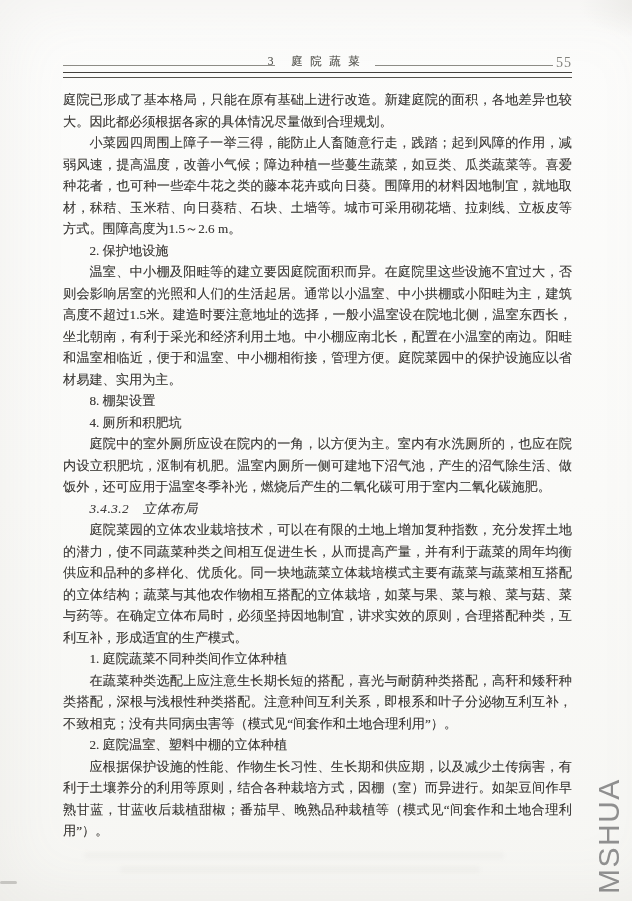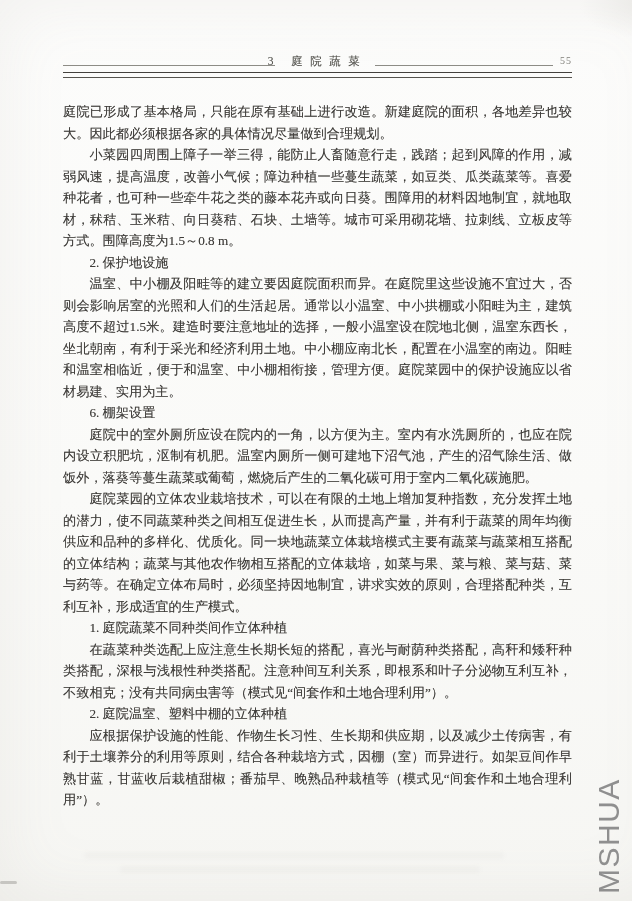--- a/index.html
+++ b/index.html
@@ -26,21 +26,21 @@
     left: 0; right: 0; top: 0;
     text-align: center;
     font-size: 11.5px;
     letter-spacing: 0.65em;
     color: #5a5954;
     text-shadow: 0 0 0.6px rgba(90,89,84,0.55);
   }
   .page-number {
     position: absolute;
     right: 0; top: 1px;
-    font-size: 10px;
+    font-size: 14px;
     color: #82817c;
     letter-spacing: 1px;
   }
   .header-rule {
     position: absolute;
     top: 11px; height: 1px;
     background: #8d8c86;
   }
   .header-rule.left  { left: 0;  width: 212px; }
   .header-rule.right { left: 312px; width: 178px; }
@@ -60,21 +60,21 @@
     font-size: 13.2px;
     line-height: 21.5px;
     text-align: justify;
     color: #3e3c39;
     text-shadow: 0 0 0.5px rgba(62,60,57,0.45);
   }
   .para, .num-heading, .section-heading {
     margin: 0;
     text-indent: 2em;
   }
-  .para.no-indent { text-indent: 0; margin-top: 12px; }
+  .para.no-indent { text-indent: 0; }
   .section-heading {
     font-style: italic;
     letter-spacing: 0.5px;
     color: #434140;
   }
 
   
   .watermark {
     position: absolute;
     left: 592px; top: 894px;
@@ -124,25 +124,27 @@
   <header class="page-header">
     <div class="header-rule left"></div>
     <div class="chapter-title">3 庭院蔬菜</div>
     <div class="header-rule right"></div>
     <div class="page-number">55</div>
     <div class="double-rule"></div>
   </header>
 
   <main class="page-body">
     <p class="para no-indent">庭院已形成了基本格局，只能在原有基础上进行改造。新建庭院的面积，各地差异也较大。因此都必须根据各家的具体情况尽量做到合理规划。</p>
-    <p class="para">小菜园四周围上障子一举三得，能防止人畜随意行走，践踏；起到风障的作用，减弱风速，提高温度，改善小气候；障边种植一些蔓生蔬菜，如豆类、瓜类蔬菜等。喜爱种花者，也可种一些牵牛花之类的藤本花卉或向日葵。围障用的材料因地制宜，就地取材，秫秸、玉米秸、向日葵秸、石块、土墙等。城市可采用砌花墙、拉刺线、立板皮等方式。围障高度为1.5～0.8 m。</p>
+    <p class="para">小菜园四周围上障子一举三得，能防止人畜随意行走，践踏；起到风障的作用，减弱风速，提高温度，改善小气候；障边种植一些蔓生蔬菜，如豆类、瓜类蔬菜等。喜爱种花者，也可种一些牵牛花之类的藤本花卉或向日葵。围障用的材料因地制宜，就地取材，秫秸、玉米秸、向日葵秸、石块、土墙等。城市可采用砌花墙、拉刺线、立板皮等方式。围障高度为1.5～2.6 m。</p>
     <p class="num-heading">2. 保护地设施</p>
     <p class="para">温室、中小棚及阳畦等的建立要因庭院面积而异。在庭院里这些设施不宜过大，否则会影响居室的光照和人们的生活起居。通常以小温室、中小拱棚或小阳畦为主，建筑高度不超过1.5米。建造时要注意地址的选择，一般小温室设在院地北侧，温室东西长，坐北朝南，有利于采光和经济利用土地。中小棚应南北长，配置在小温室的南边。阳畦和温室相临近，便于和温室、中小棚相衔接，管理方便。庭院菜园中的保护设施应以省材易建、实用为主。</p>
-    <p class="num-heading">6. 棚架设置</p>
-    <p class="para">庭院中的室外厕所应设在院内的一角，以方便为主。室内有水洗厕所的，也应在院内设立积肥坑，沤制有机肥。温室内厕所一侧可建地下沼气池，产生的沼气除生活、做饭外，落葵等蔓生蔬菜或葡萄，燃烧后产生的二氧化碳可用于室内二氧化碳施肥。</p>
+    <p class="num-heading">8. 棚架设置</p>
+    <p class="num-heading">4. 厕所和积肥坑</p>
+    <p class="para">庭院中的室外厕所应设在院内的一角，以方便为主。室内有水洗厕所的，也应在院内设立积肥坑，沤制有机肥。温室内厕所一侧可建地下沼气池，产生的沼气除生活、做饭外，还可应用于温室冬季补光，燃烧后产生的二氧化碳可用于室内二氧化碳施肥。</p>
+    <p class="section-heading">3.4.3.2　立体布局</p>
     <p class="para">庭院菜园的立体农业栽培技术，可以在有限的土地上增加复种指数，充分发挥土地的潜力，使不同蔬菜种类之间相互促进生长，从而提高产量，并有利于蔬菜的周年均衡供应和品种的多样化、优质化。同一块地蔬菜立体栽培模式主要有蔬菜与蔬菜相互搭配的立体结构；蔬菜与其他农作物相互搭配的立体栽培，如菜与果、菜与粮、菜与菇、菜与药等。在确定立体布局时，必须坚持因地制宜，讲求实效的原则，合理搭配种类，互利互补，形成适宜的生产模式。</p>
     <p class="num-heading">1. 庭院蔬菜不同种类间作立体种植</p>
     <p class="para">在蔬菜种类选配上应注意生长期长短的搭配，喜光与耐荫种类搭配，高秆和矮秆种类搭配，深根与浅根性种类搭配。注意种间互利关系，即根系和叶子分泌物互利互补，不致相克；没有共同病虫害等（模式见“间套作和土地合理利用”）。</p>
     <p class="num-heading">2. 庭院温室、塑料中棚的立体种植</p>
     <p class="para">应根据保护设施的性能、作物生长习性、生长期和供应期，以及减少土传病害，有利于土壤养分的利用等原则，结合各种栽培方式，因棚（室）而异进行。如架豆间作早熟甘蓝，甘蓝收后栽植甜椒；番茄早、晚熟品种栽植等（模式见“间套作和土地合理利用”）。</p>
 
   </main>
 
   <div class="ghost-line g1"></div>
   <div class="ghost-line g2"></div>

